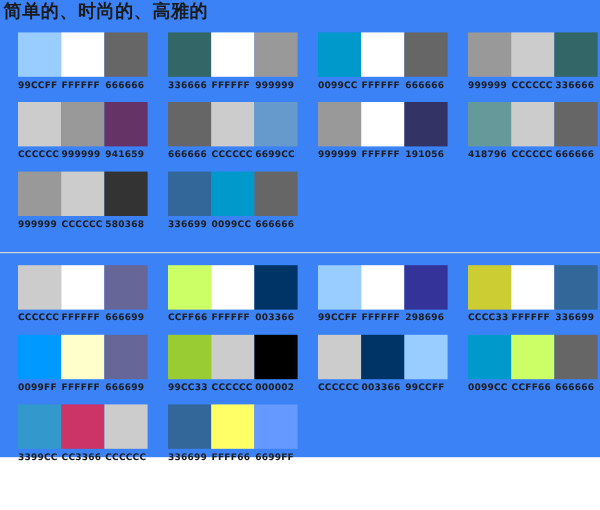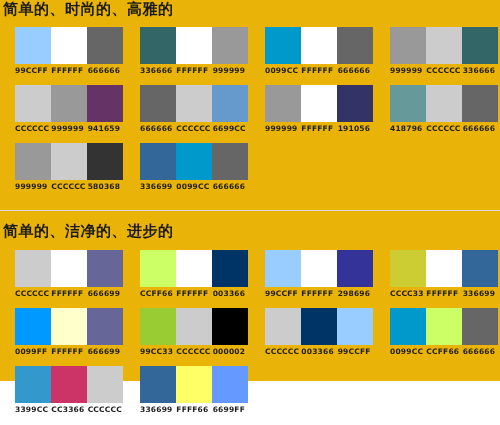--- a/index.html
+++ b/index.html
@@ -11,21 +11,21 @@
     width: 500px;
     height: 425px;
     font-family: "Liberation Sans", sans-serif;
     position: relative;
     overflow: hidden;
   }
   .page {
     width: 500px;
     height: 381px;
     position: relative;
-    background: #eab308;
+    background: #3b82f6;
   }
 
   .section {
     position: relative;
   }
   .section-title {
     font-family: "DejaVu Sans", sans-serif;
     font-weight: bold;
     color: #1a1a1a;
     font-size: 15px;
@@ -248,21 +248,20 @@
               <div class="hex"></div>
             </div>
           </div>
         </div>
       </div>
   </div>
 
   <div id="sec-divider" class="divider"></div>
 
   <div class="section">
-    <h2 id="sec2-title" class="section-title">简单的、洁净的、进步的</h2>
     <div id="sec2-rows" class="rows">
         <div class="palette-row">
           <div class="palette">
             <div class="swatches">
               <div class="swatch" style="background: rgb(204, 204, 204);"></div>
               <div class="swatch" style="background: rgb(255, 255, 255);"></div>
               <div class="swatch" style="background: rgb(102, 102, 153);"></div>
             </div>
             <div class="hexes">
               <div class="hex">CCCCCC</div>

